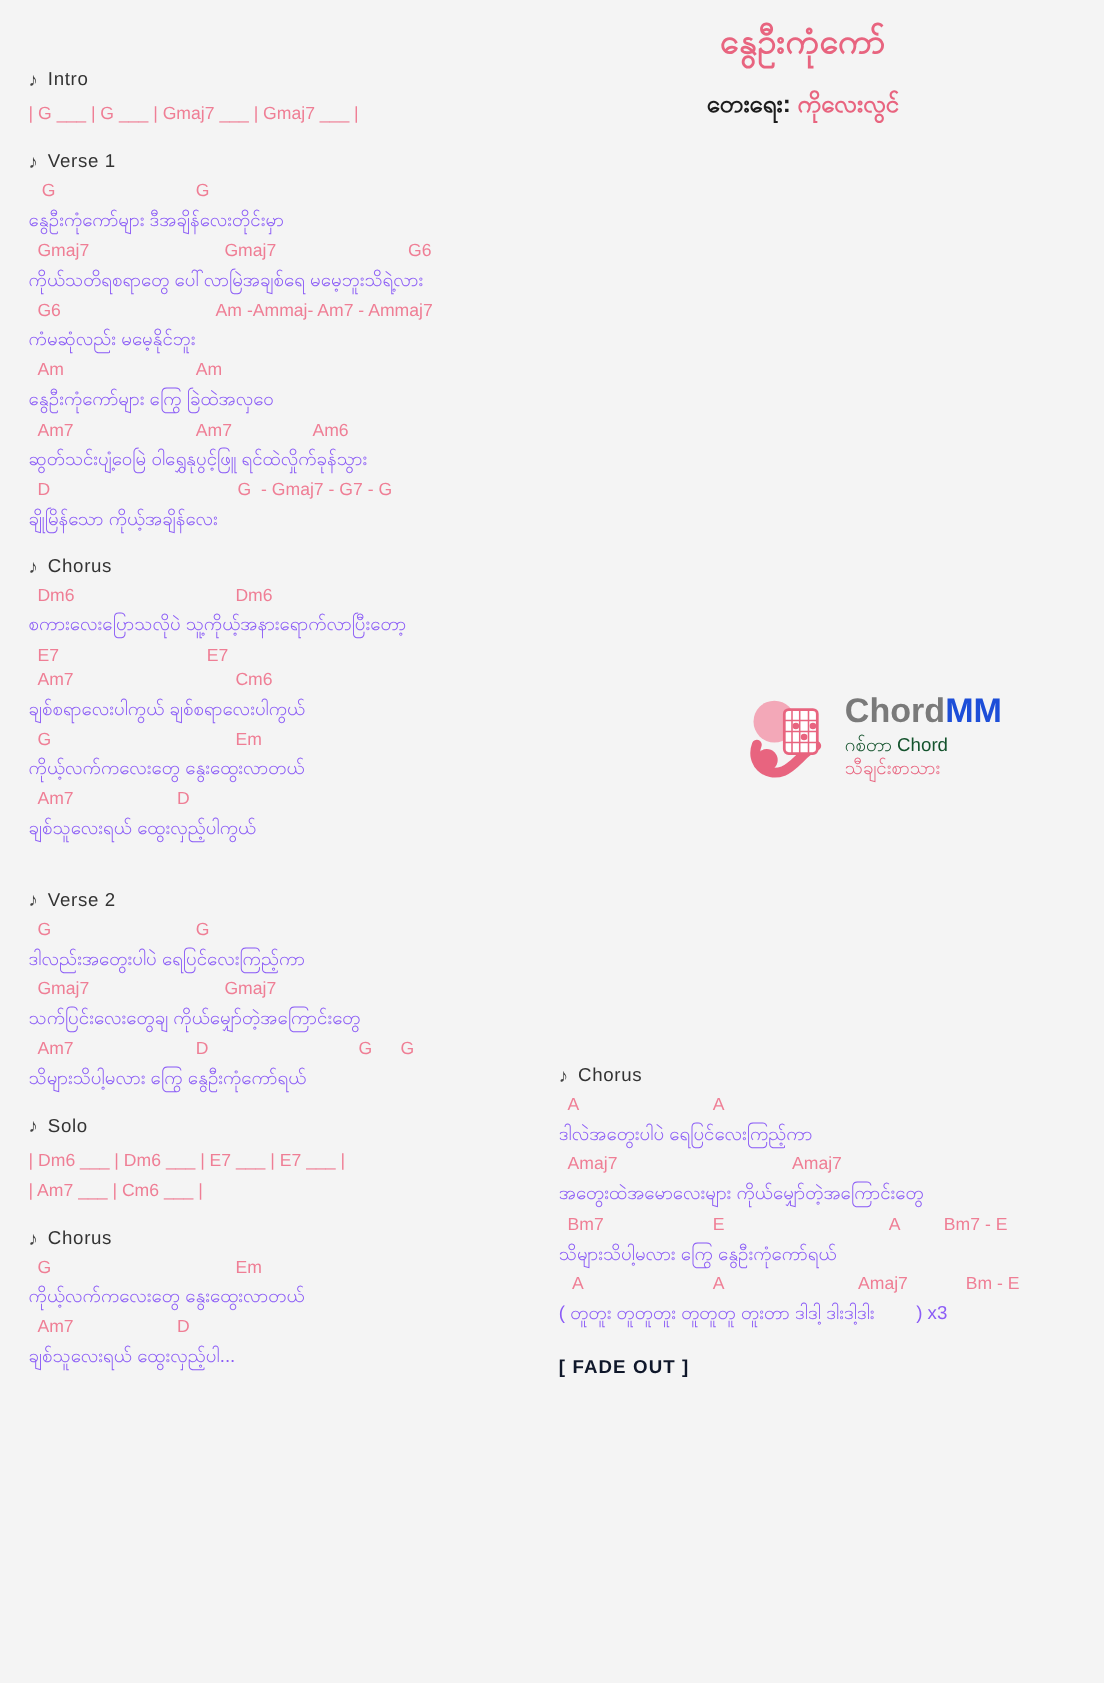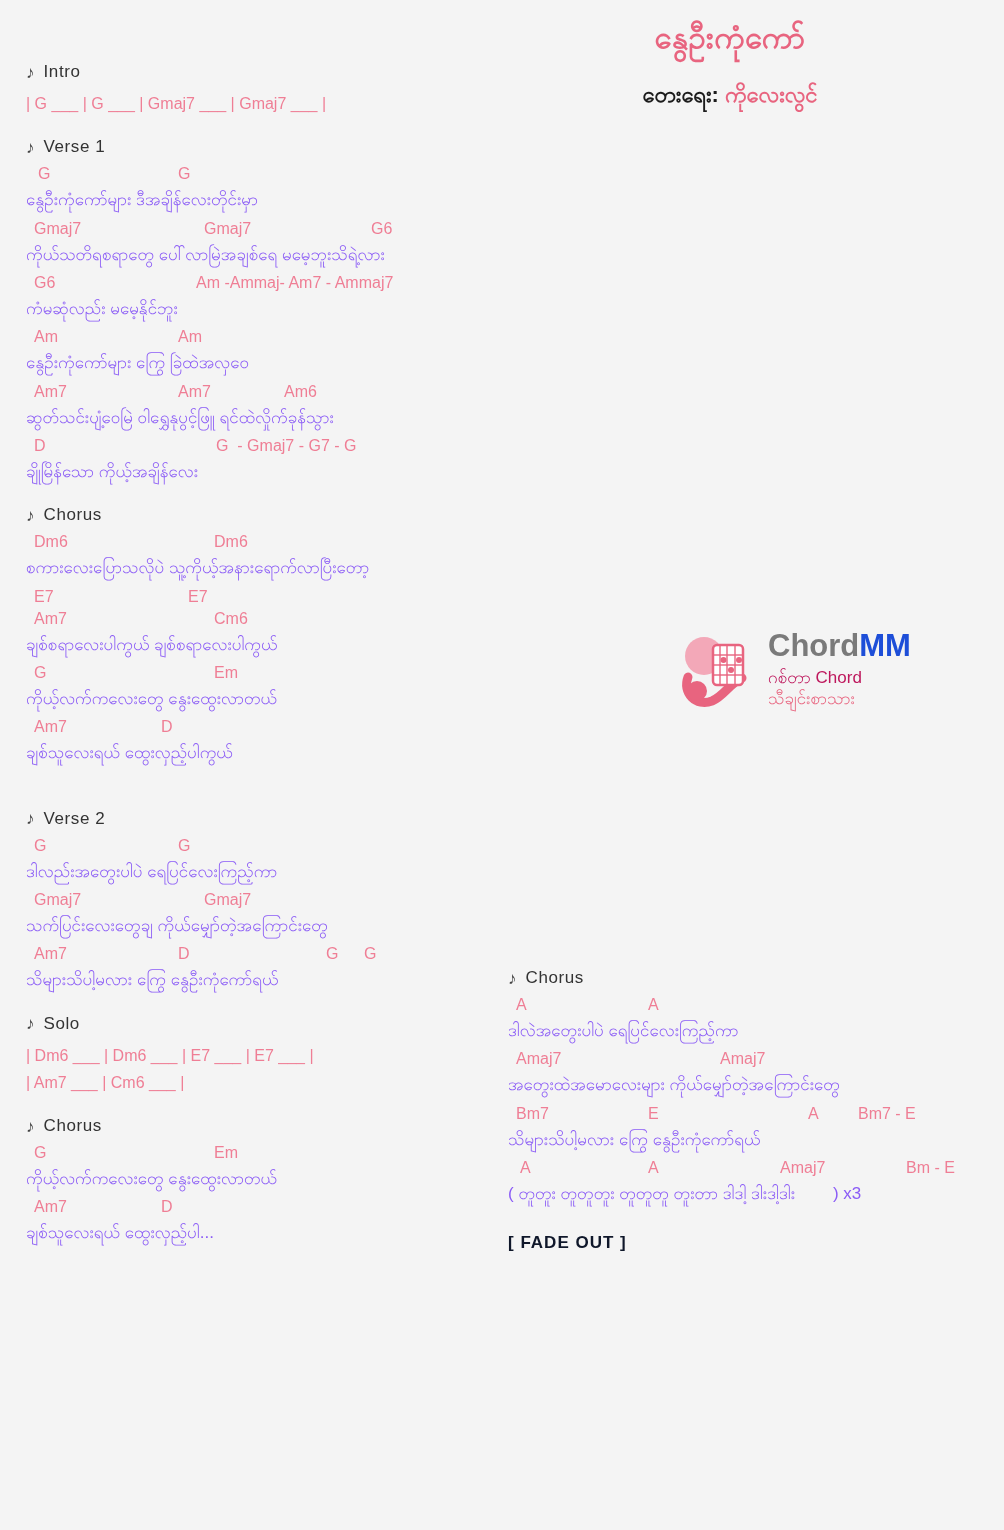--- a/index.html
+++ b/index.html
@@ -135,21 +135,21 @@
   }
   .logo-text .brand {
     font-size: 31px;
     font-weight: 700;
     color: #7a7a7a;
     line-height: 1;
   }
   .logo-text .brand .mm { color: #1d4ed8; }
   .logo-text .sub1 {
     font-size: 17px;
-    color: #be185d;
+    color: #14532d;
     margin-top: 6px;
     line-height: 1.25;
   }
   .logo-text .sub2 {
     font-size: 17px;
     color: #e8647f;
     line-height: 1.25;
   }
 </style>
 </head>
@@ -267,19 +267,19 @@
         <div class="section-head">
           <span class="note-icon">♪</span>
           <span class="section-label">Chorus</span>
         </div>
         <div class="chordline"><span class="c" style="left: 8px;">A</span><span class="c" style="left: 140px;">A</span></div>
         <div class="lyricline">ဒါလဲအတွေးပါပဲ ရေပြင်လေးကြည့်ကာ</div>
         <div class="chordline"><span class="c" style="left: 8px;">Amaj7</span><span class="c" style="left: 212px;">Amaj7</span></div>
         <div class="lyricline">အတွေးထဲအမောလေးများ ကိုယ်မျှော်တဲ့အကြောင်းတွေ</div>
         <div class="chordline"><span class="c" style="left: 8px;">Bm7</span><span class="c" style="left: 140px;">E</span><span class="c" style="left: 300px;">A</span><span class="c" style="left: 350px;">Bm7 - E</span></div>
         <div class="lyricline">သိများသိပါ့မလား ကြွေ နွေဦးကုံကော်ရယ်</div>
-        <div class="chordline"><span class="c" style="left: 12px;">A</span><span class="c" style="left: 140px;">A</span><span class="c" style="left: 272px;">Amaj7</span><span class="c" style="left: 370px; margin-left: 28px;">Bm - E</span></div>
+        <div class="chordline"><span class="c" style="left: 12px;">A</span><span class="c" style="left: 140px;">A</span><span class="c" style="left: 272px;">Amaj7</span><span class="c" style="left: 370px;">Bm - E</span></div>
         <div class="lyricline">( တူတူး တူတူတူး တူတူတူ တူးတာ ဒါဒါ့ ဒါးဒါ့ဒါး        ) x3</div>
       </div>
       <div class="fadeout">[ FADE OUT ]</div>
     </div>
 
 </div>
 
 </body></html>

